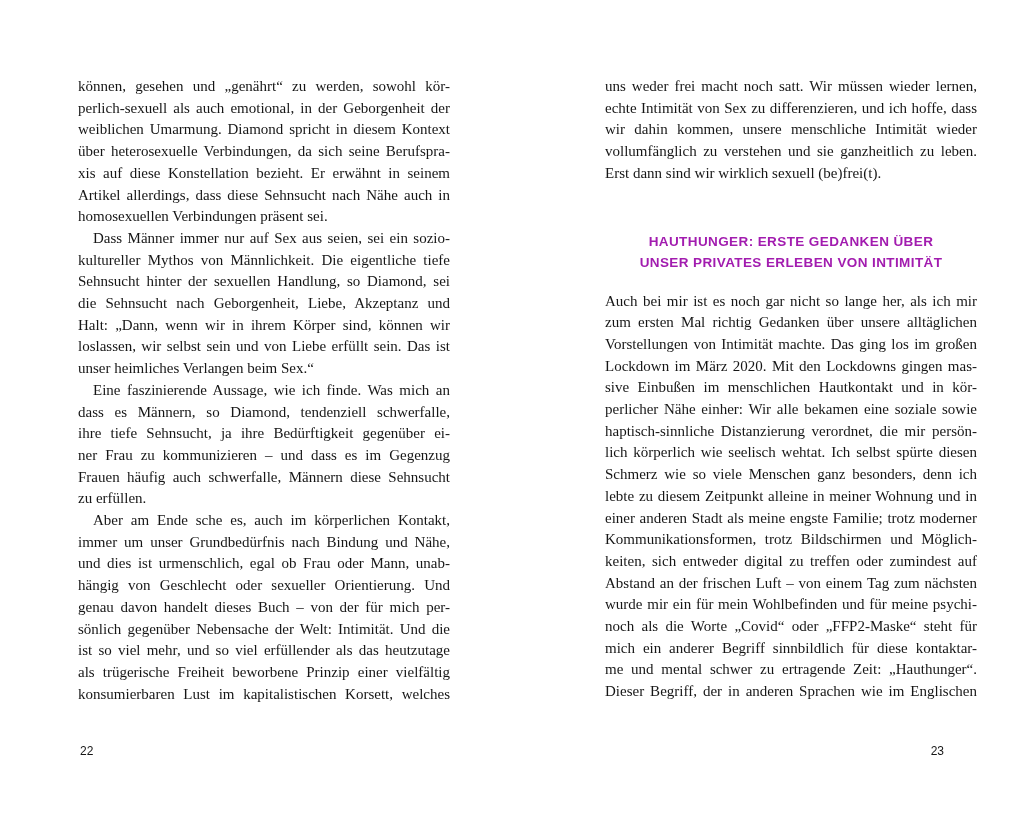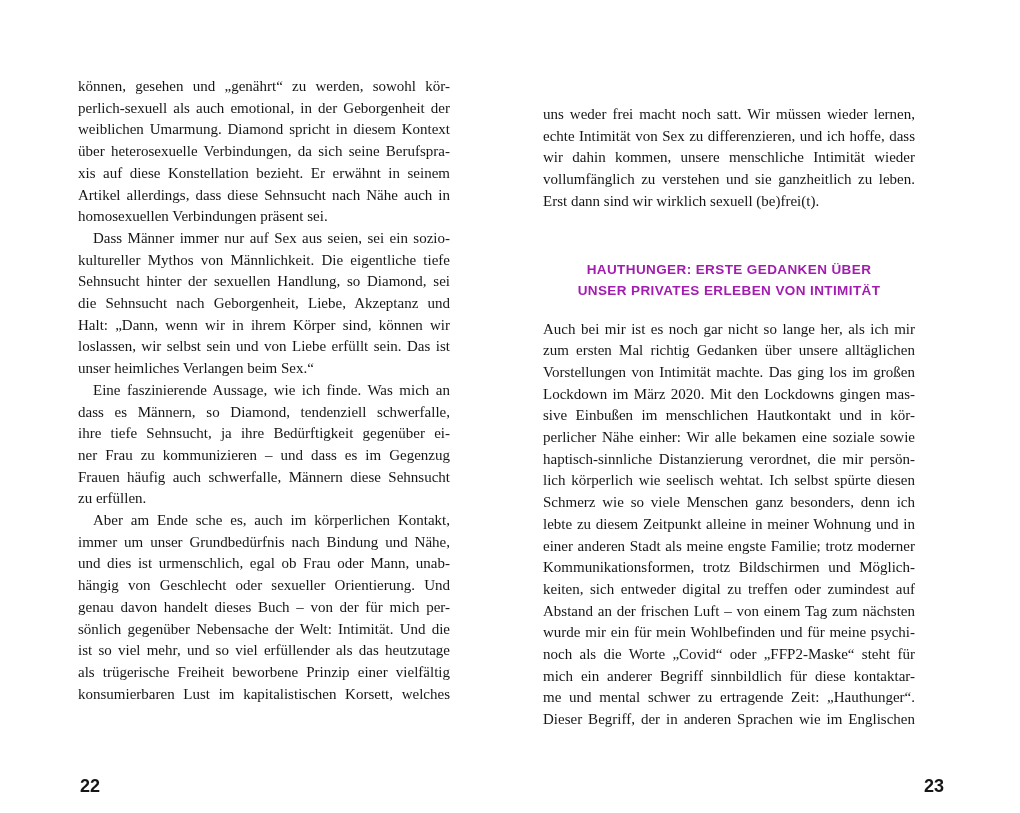--- a/index.html
+++ b/index.html
@@ -15,21 +15,21 @@
     color: #161616;
     overflow: hidden;
   }
   .column {
     position: absolute;
     top: 76px;
     width: 372px;
     font-size: 15px;
   }
   .column.left  { left: 78px;  }
-  .column.right { left: 543px; margin-top: 28px; }
+  .column.right { left: 605px; }
   .para .line {
     line-height: 21.7px;
     text-align: justify;
     text-align-last: justify;
   }
   .para .line.last {
     text-align-last: left;
   }
   .para.indent .line:first-child {
     text-indent: 15px;
@@ -41,24 +41,24 @@
     letter-spacing: 0.4px;
     line-height: 21px;
     text-align: center;
     white-space: pre-line;
     color: #a21caf;
     margin-top: 46px;
     margin-bottom: 18px;
   }
   .pagenum {
     position: absolute;
-    top: 776px;
+    top: 744px;
     font-family: "Liberation Sans", sans-serif;
-    font-weight: bold;
-    font-size: 18px;
+    font-weight: normal;
+    font-size: 12px;
     color: #161616;
   }
   .pagenum.left  { left: 80px; }
   .pagenum.right { left: 572px; width: 372px; text-align: right; }
 </style>
 </head>
 <body>
 
 <div class="spread">
 

